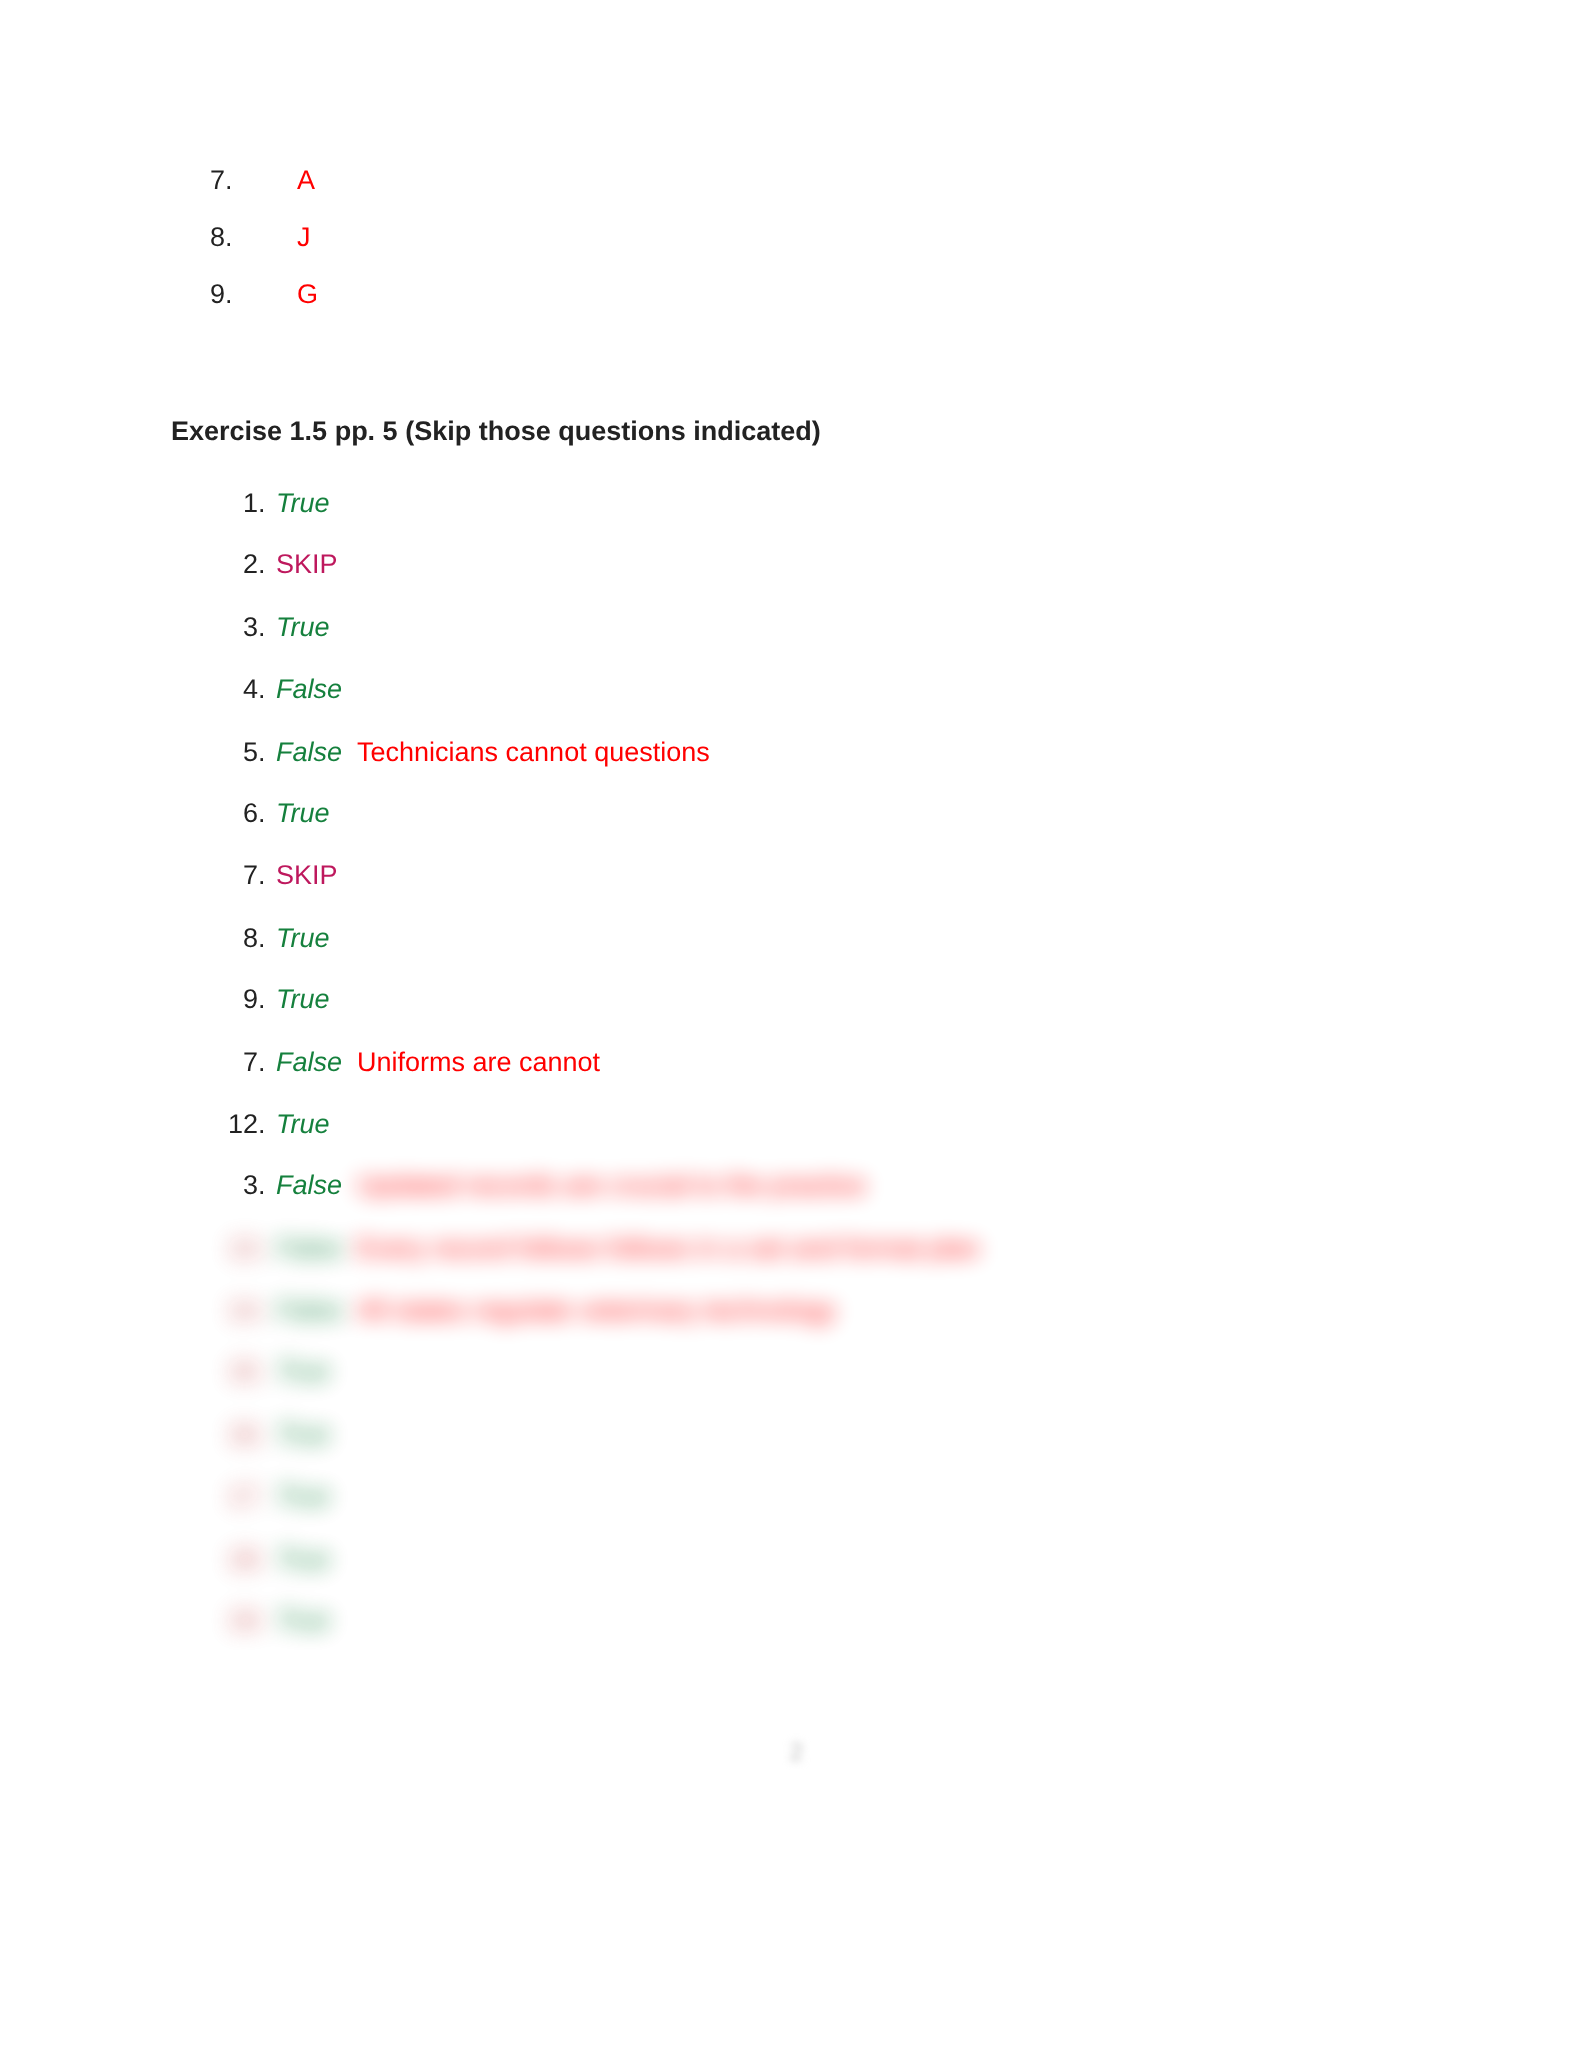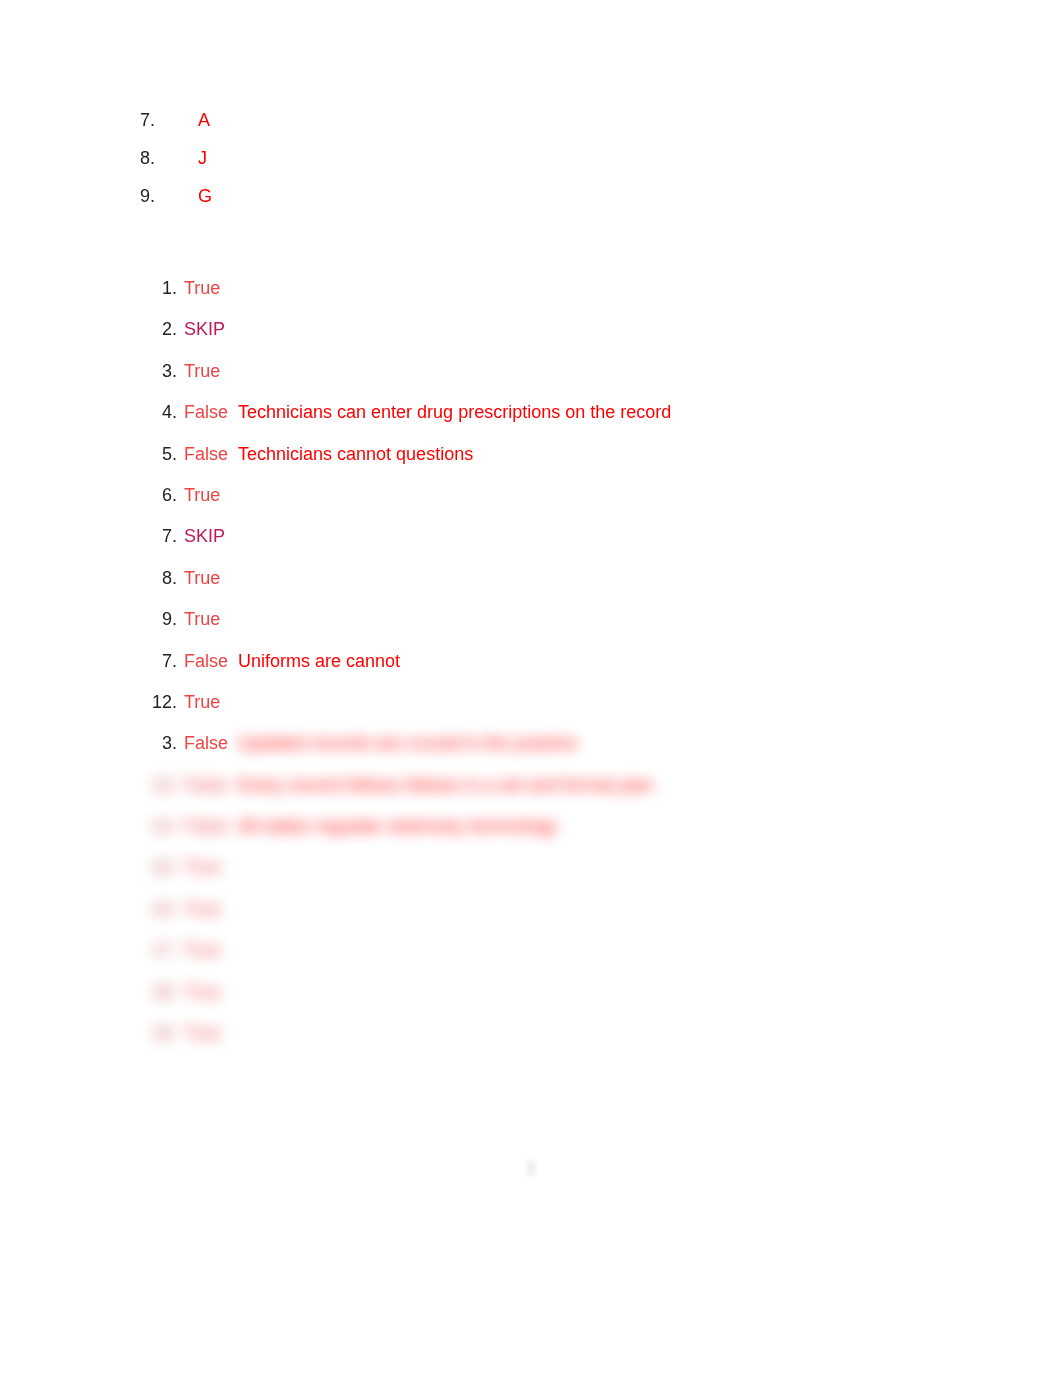--- a/index.html
+++ b/index.html
@@ -61,21 +61,21 @@
     .tf-dot {
       width: 8px;
       color: #222;
       flex-shrink: 0;
     }
     .tf-ans {
       width: 56px;
       flex-shrink: 0;
       padding-left: 4px;
     }
-    .tf-ans.red { color: #ef4444; }
+    .tf-ans.red { color: #15803d; font-style: italic; }
     .tf-ans.black { color: #be185d; }
     .tf-expl {
       color: #ff0000;
       padding-left: 2px;
     }
     .blur-zone {
       filter: blur(7px);
       opacity: 0.95;
     }
     .blur-row .tf-num,
@@ -106,20 +106,21 @@
     <div class="letter-row">
       <span class="letter-num">8.</span>
       <span class="letter-ans">J</span>
     </div>
     <div class="letter-row">
       <span class="letter-num">9.</span>
       <span class="letter-ans">G</span>
     </div>
   </div>
 
+  <div class="section-title">Exercise 1.5  pp. 5 (Skip those questions indicated)</div>
 
   <div class="tf-list">
     <div class="tf-row">
       <span class="tf-num">1</span>
         <span class="tf-dot">.</span>
       <span class="tf-ans red">True</span>
       <span class="tf-expl"></span>
     </div>
     <div class="tf-row">
       <span class="tf-num">2</span>
@@ -130,21 +131,20 @@
     <div class="tf-row">
       <span class="tf-num">3</span>
         <span class="tf-dot">.</span>
       <span class="tf-ans red">True</span>
       <span class="tf-expl"></span>
     </div>
     <div class="tf-row">
       <span class="tf-num">4</span>
         <span class="tf-dot">.</span>
       <span class="tf-ans red">False</span>
-      <span class="tf-expl">Technicians can enter drug prescriptions on the record</span>
     </div>
     <div class="tf-row">
       <span class="tf-num">5</span>
         <span class="tf-dot">.</span>
       <span class="tf-ans red">False</span>
       <span class="tf-expl">Technicians cannot questions</span>
     </div>
     <div class="tf-row">
       <span class="tf-num">6</span>
         <span class="tf-dot">.</span>

